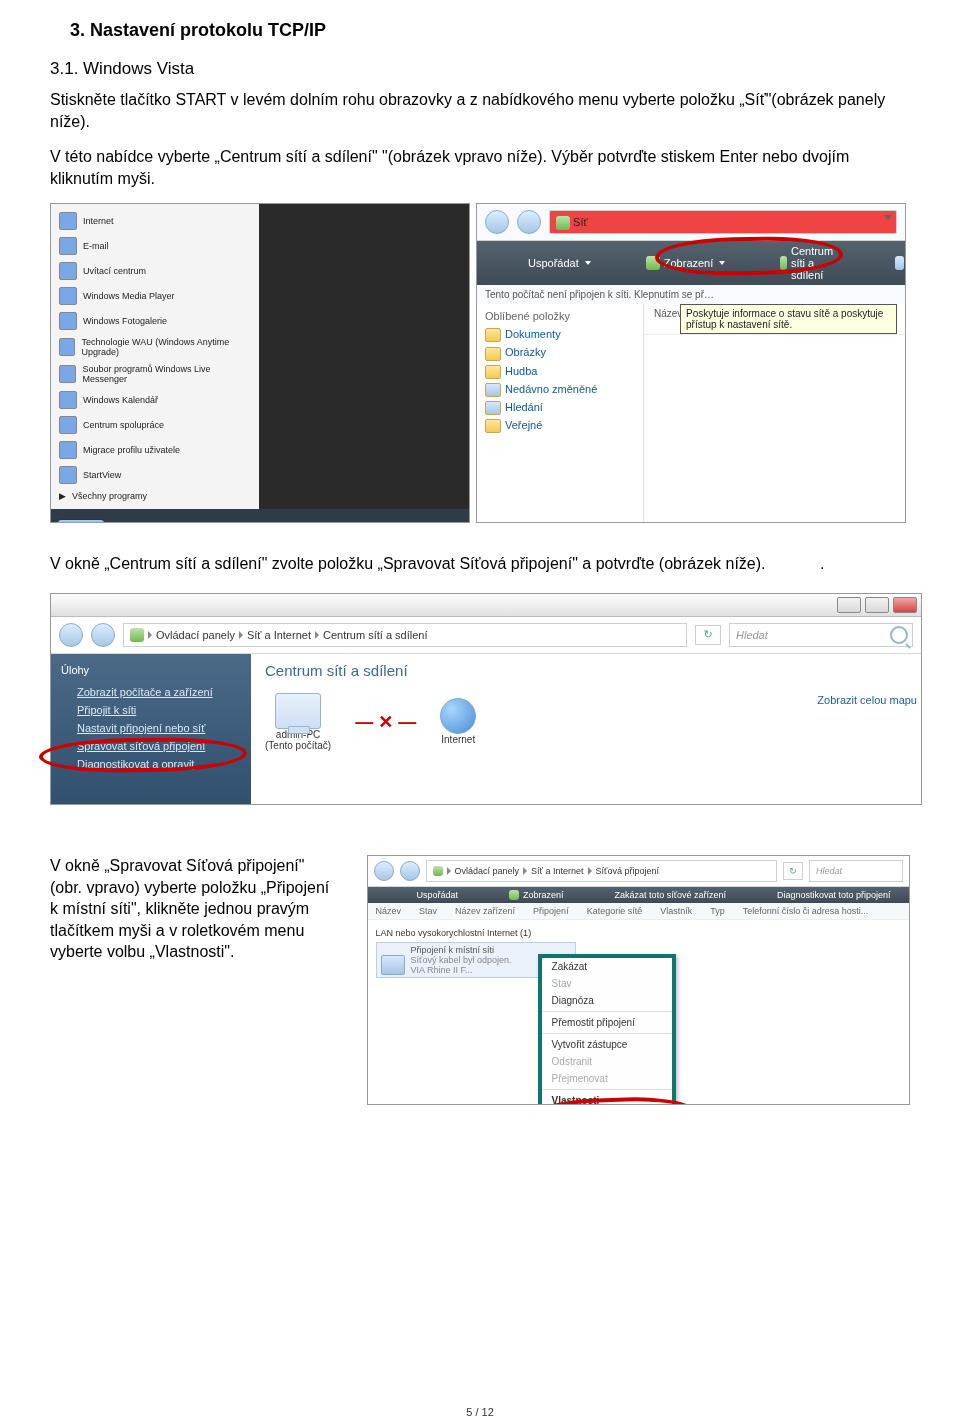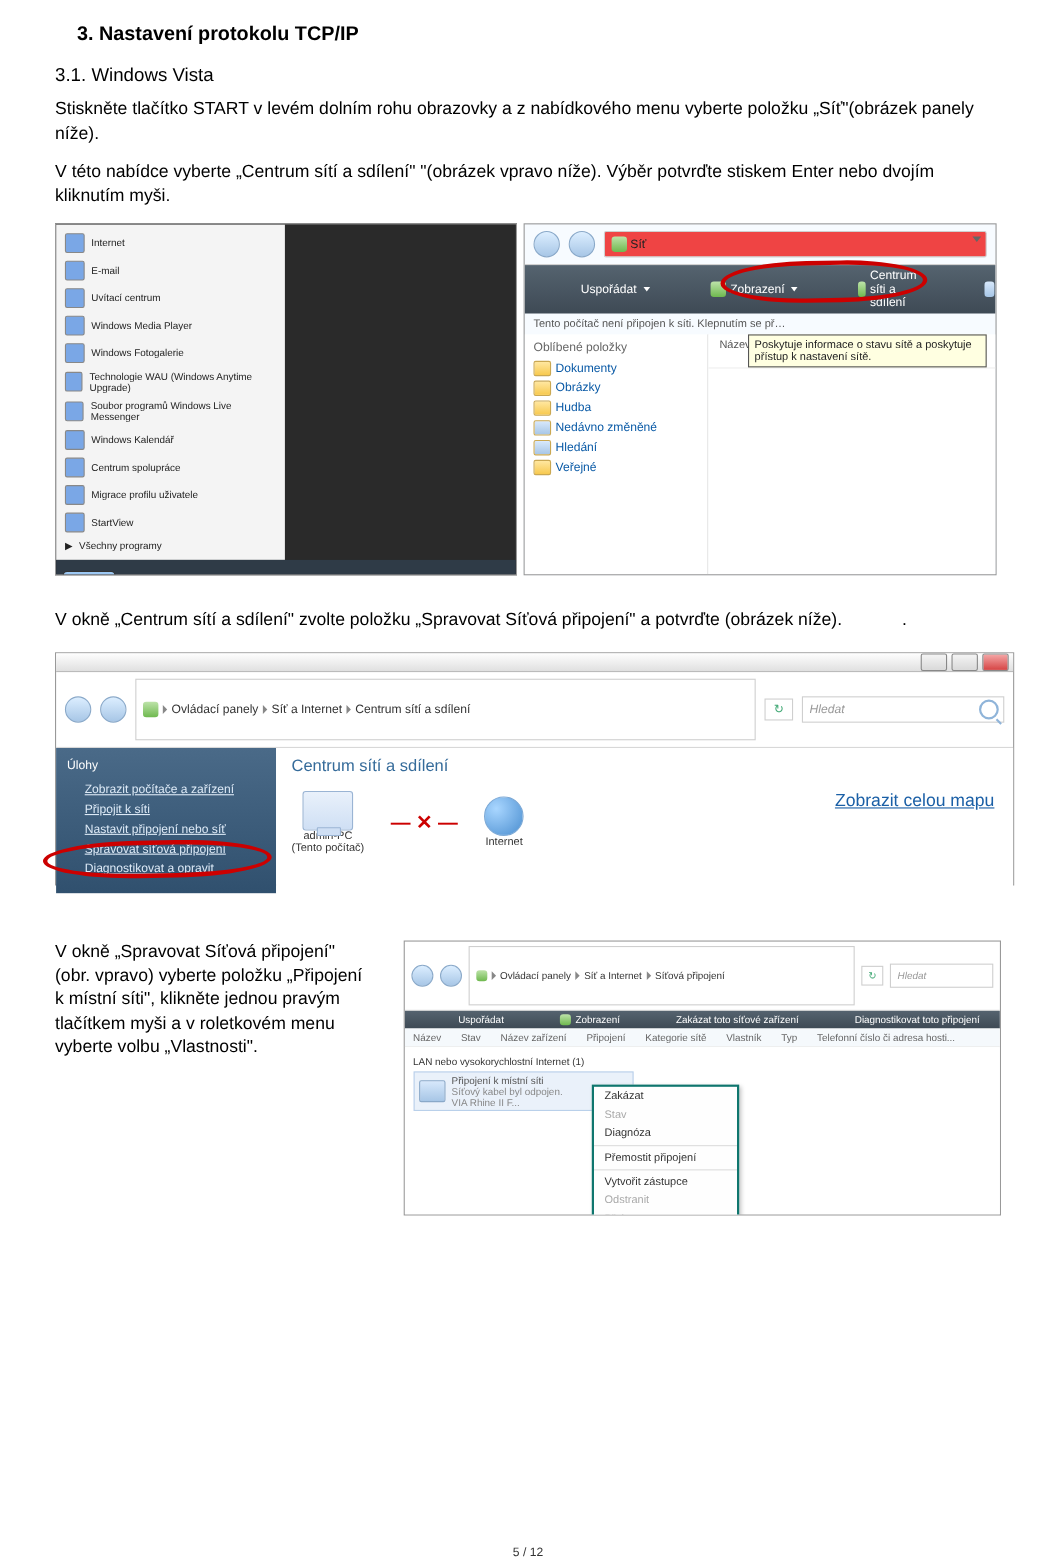--- a/index.html
+++ b/index.html
@@ -267,21 +267,21 @@
     display: flex;
     align-items: center;
     gap: 8px;
     padding: 6px 8px;
     border-bottom: 1px solid #d8d8d8;
   }
   .crumbs {
     flex: 1;
     background: #fff;
     border: 1px solid #cfcfcf;
-    padding: 18px 6px;
+    padding: 2px 6px;
     height: 18px;
     line-height: 18px;
     font-size: 11px;
     color: #333;
     display: flex;
     align-items: center;
     gap: 2px;
   }
   .crumb-sep {
     border-left: 4px solid transparent;
@@ -405,25 +405,24 @@
   }
   .globe {
     width: 34px;
     height: 34px;
     border-radius: 50%;
     background: radial-gradient(circle at 30% 30%, #a9d6ff, #4a8ed0);
     border: 1px solid #7ca9d6;
   }
   .map-link {
     position: absolute;
-    right: 17px;
+    right: 4px;
     top: 40px;
     color: #1a5fa6;
-    font-size: 16px;
-    text-decoration: underline;
+    font-size: 11px;
   }
 
   
   .spw {
     width: 550px;
     height: 250px;
     background: #fff;
     border: 1px solid #999;
     font-size: 9px;
     display: flex;
@@ -461,21 +460,21 @@
     background: #fff;
     padding: 4px 8px;
   }
   .group {
     font-size: 9px;
     color: #333;
     margin: 4px 0;
   }
   .conn-item {
     display: flex;
-    align-items: center;
+    align-items: flex-end;
     gap: 6px;
     font-size: 9px;
     color: #555;
     padding: 2px 4px;
     background: #eaf1fa;
     border: 1px solid #b9d0ea;
     width: 190px;
   }
   .net-ic {
     width: 22px;
@@ -483,21 +482,21 @@
     background: linear-gradient(#d7e8fb,#a7c6e6);
     border: 1px solid #8aa9c9;
     border-radius: 2px;
   }
   .ctx {
     position: absolute;
     left: 170px;
     top: 34px;
     width: 130px;
     background: #fefefe;
-    border: 2px solid #0f766e;
+    border: 4px solid #0f766e;
     box-shadow: 2px 2px 4px rgba(0,0,0,0.25);
     font-size: 10px;
     color: #333;
   }
   .ctx .ci {
     padding: 3px 10px;
   }
   .ctx .dis {
     color: #aaa;
   }

